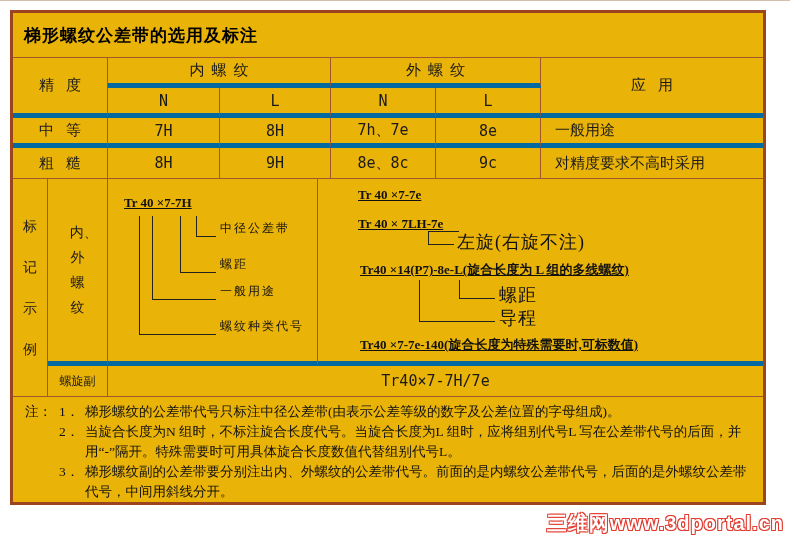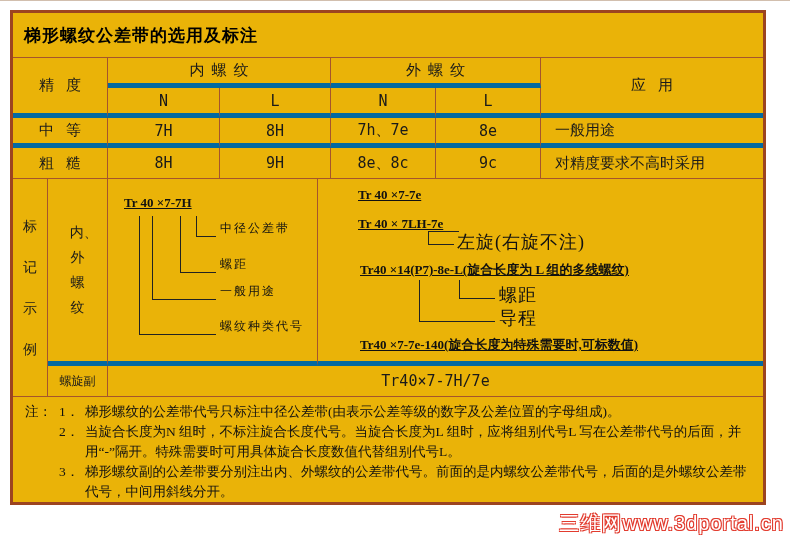--- a/index.html
+++ b/index.html
@@ -56,21 +56,21 @@
   
   .notes { flex:1; border-top:1px solid #a5552c; padding:5px 8px 0 12px;
            font-size:13.5px; line-height:20px; color:#111; }
   .nrow { display:flex; align-items:flex-start; }
   .nprefix { flex:0 0 34px; }
   .nnum { flex:0 0 26px; }
   .ntext { flex:1; padding-right:4px; }
 
   
   .watermark { position:absolute; right:6px; top:510px;
-               font-family:"Liberation Sans", sans-serif; font-weight:normal; font-size:20px;
+               font-family:"Liberation Sans", sans-serif; font-weight:bold; font-size:20px;
                letter-spacing:1px; color:#ffffff;
                text-shadow:-1px -1px 0 #e23b2e, 1px -1px 0 #e23b2e, -1px 1px 0 #e23b2e,
                             1px 1px 0 #e23b2e, 0 0 1px #e23b2e;margin-left:48px; }
 </style>
 </head>
 <body>
 
 <div class="topline"></div>
 
 <div class="doc">

